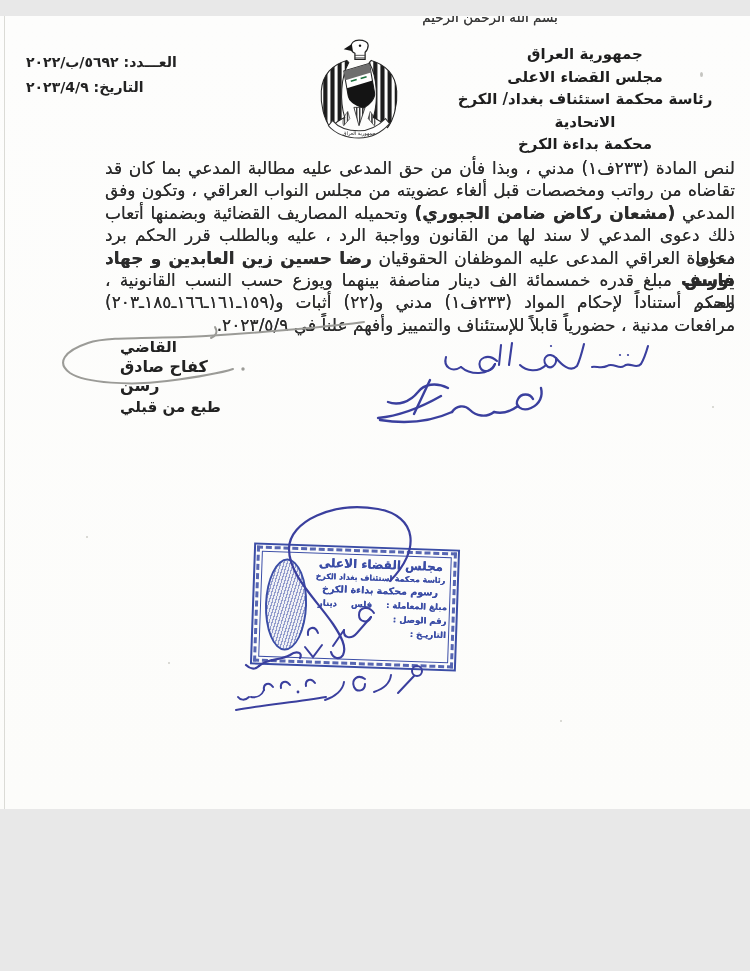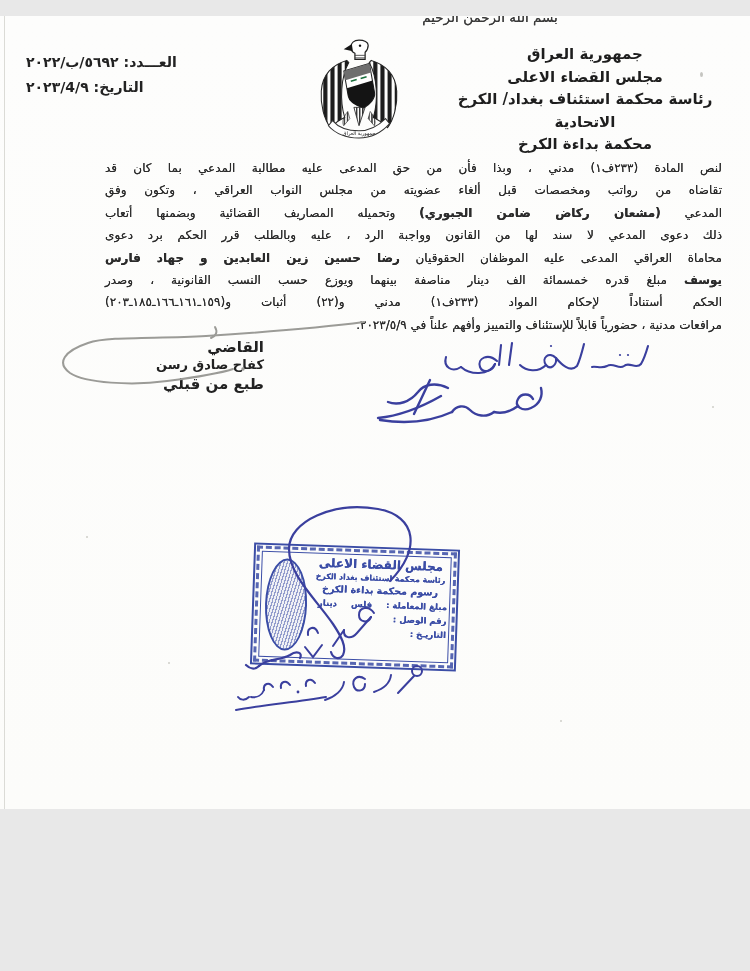--- a/index.html
+++ b/index.html
@@ -15,29 +15,29 @@
   .basmala{position:absolute;top:-7px;left:390px;width:200px;text-align:center;
     font-size:13.5px;color:#3a3a3a;text-shadow:0 0 .3px #444;}
 
   .hdr-left{position:absolute;top:34px;left:26px;width:156px;text-align:left;
     font-weight:bold;font-size:14px;line-height:25px;color:#222;}
   .hdr-right{position:absolute;top:27px;left:428px;width:314px;text-align:center;
     font-weight:bold;font-size:15px;line-height:22.5px;color:#1e1e1e;}
 
   .emblem{position:absolute;top:22px;left:316px;width:86px;height:102px;}
 
-  .body-text{position:absolute;top:141px;left:105px;right:28px;
-    font-size:12px;line-height:22.4px;color:#2b2b2b;text-shadow:0 0 .35px #3a3a3a;}
+  .body-text{position:absolute;top:141px;left:105px;right:15px;
+    font-size:17px;line-height:22.4px;color:#2b2b2b;text-shadow:0 0 .35px #3a3a3a;}
   .bline{height:22.4px;text-align:justify;text-align-last:justify;}
   .bline.lastline{text-align-last:right;}
   .b{font-weight:bold;}
 
-  .judge{position:absolute;top:322px;left:146px;width:118px;text-align:right;color:#222;}
+  .judge{position:absolute;top:322px;left:120px;width:118px;text-align:left;color:#222;}
   .judge-title{font-size:15px;font-weight:bold;}
-  .judge-name{font-size:13px;font-weight:bold;margin-top:1px;}
+  .judge-name{font-size:16px;font-weight:bold;margin-top:1px;}
   .judge-note{font-size:15px;font-weight:bold;margin-top:3px;}
 
   .stamp{position:absolute;left:252px;top:530px;width:202px;height:118px;
     transform:rotate(2deg);color:#3b4da6;border:2px solid #3b4da6;z-index:3;}
   .stamp-band{position:absolute;inset:1px;border:3px dashed #3b4da6;opacity:.85;}
   .stamp-inner{position:absolute;inset:6px;border:1px solid #3b4da6;}
   .stamp-oval{position:absolute;left:11px;top:13px;width:38px;height:88px;
     border:2px solid #3b4da6;border-radius:50%;
     background:repeating-linear-gradient(105deg,rgba(59,77,166,.55) 0 1.2px,rgba(59,77,166,.07) 1.2px 3px);}
   .stamp-text{position:absolute;top:9px;right:9px;left:58px;text-align:center;

